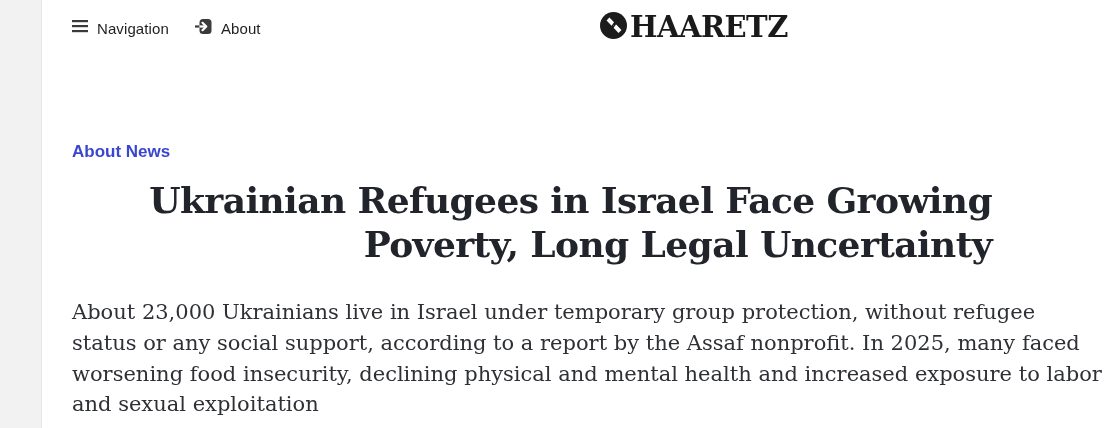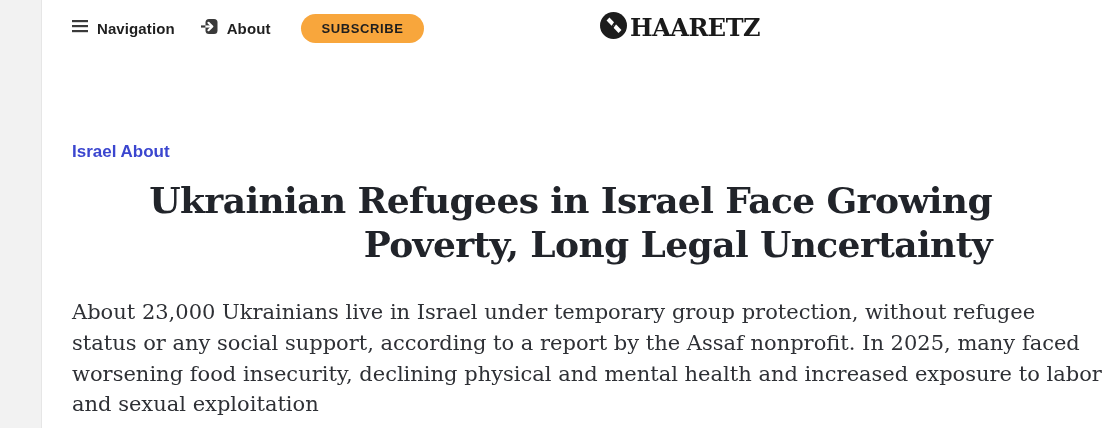--- a/index.html
+++ b/index.html
@@ -39,21 +39,21 @@
     display: flex;
     align-items: center;
   }
   .nav-group {
     display: flex;
     align-items: center;
     cursor: pointer;
   }
   .nav-label {
     font-size: 15px;
-    font-weight: bold;
+    font-weight: normal;
     color: #1f1f1f;
     margin-left: 9px;
     letter-spacing: 0.1px;
   }
   .hamburger { display: block; }
   .login-group { margin-left: 26px; }
   .subscribe-btn {
     margin-left: 30px;
     border: none;
     background: #f8a63c;
@@ -72,21 +72,21 @@
     left: 557px; 
     top: 12px;
     display: flex;
     align-items: center;
     cursor: pointer;
   }
   .logo-mark { display: block; }
   .logo-text {
     font-family: "DejaVu Serif", serif;
     font-weight: bold;
-    font-size: 24px;
+    font-size: 29px;
     line-height: 1;
     color: #1a1a1a;
     letter-spacing: -0.5px;
     margin-left: 3px;
   }
   
   .article {
     position: absolute;
     left: 29px; top: 142px;
     width: 1030px;
@@ -146,34 +146,33 @@
         <svg width="17" height="17" viewBox="0 0 17 17">
           <rect x="4.5" y="1" width="12" height="15" rx="3.5" fill="#3a3a3a"></rect>
           <line x1="0" y1="8.5" x2="4.5" y2="8.5" stroke="#3a3a3a" stroke-width="2.2"></line>
           <line x1="4.5" y1="8.5" x2="10.5" y2="8.5" stroke="#ffffff" stroke-width="2.2"></line>
           <polyline points="7.5,4.8 11.3,8.5 7.5,12.2" fill="none" stroke="#ffffff" stroke-width="2.2" stroke-linecap="round" stroke-linejoin="round"></polyline>
         </svg>
       </span>
       <span class="nav-label">About</span>
     </div>
 
-    <button class="subscribe-btn">SUBSCRIBE</button>
   </div>
 
   <div class="logo">
     <span class="logo-mark">
       <svg width="27" height="27" viewBox="0 0 27 27">
         <circle cx="13.5" cy="13.5" r="13.5" fill="#1c1c1c"></circle>
         <line x1="8" y1="7" x2="20" y2="19.5" stroke="#ffffff" stroke-width="4"></line>
         <line x1="13.5" y1="13.5" x2="9" y2="20" stroke="#1c1c1c" stroke-width="3"></line>
         <line x1="13.5" y1="13.5" x2="18" y2="7" stroke="#1c1c1c" stroke-width="3"></line>
       </svg>
     </span>
     <span class="logo-text">HAARETZ</span>
   </div>
 
   <div class="article">
-    <a class="section-link" href="#">Israel About</a>
+    <a class="section-link" href="#">About News</a>
     <h1 class="headline">Ukrainian Refugees in Israel Face Growing Poverty, Long Legal Uncertainty</h1>
     <p class="subheadline">About 23,000 Ukrainians live in Israel under temporary group protection, without refugee status or any social support, according to a report by the Assaf nonprofit. In 2025, many faced worsening food insecurity, declining physical and mental health and increased exposure to labor and sexual exploitation</p>
   </div>
 
 </div>
 
 </body></html>

